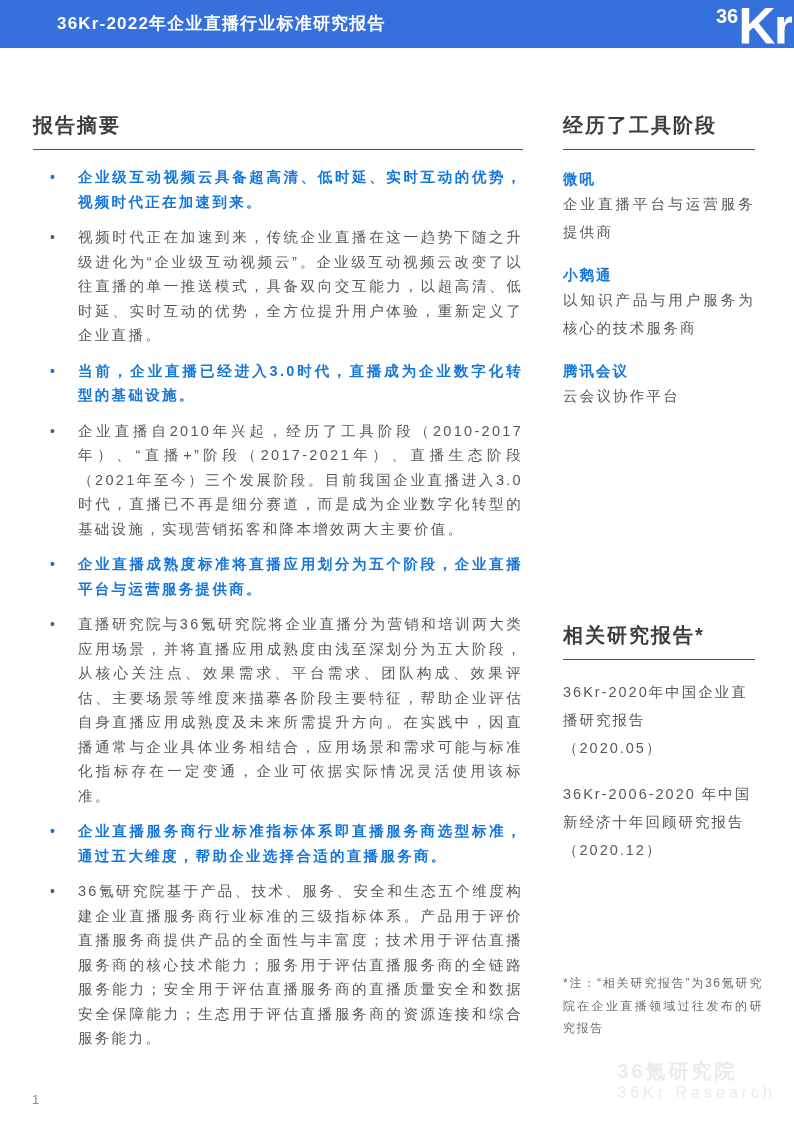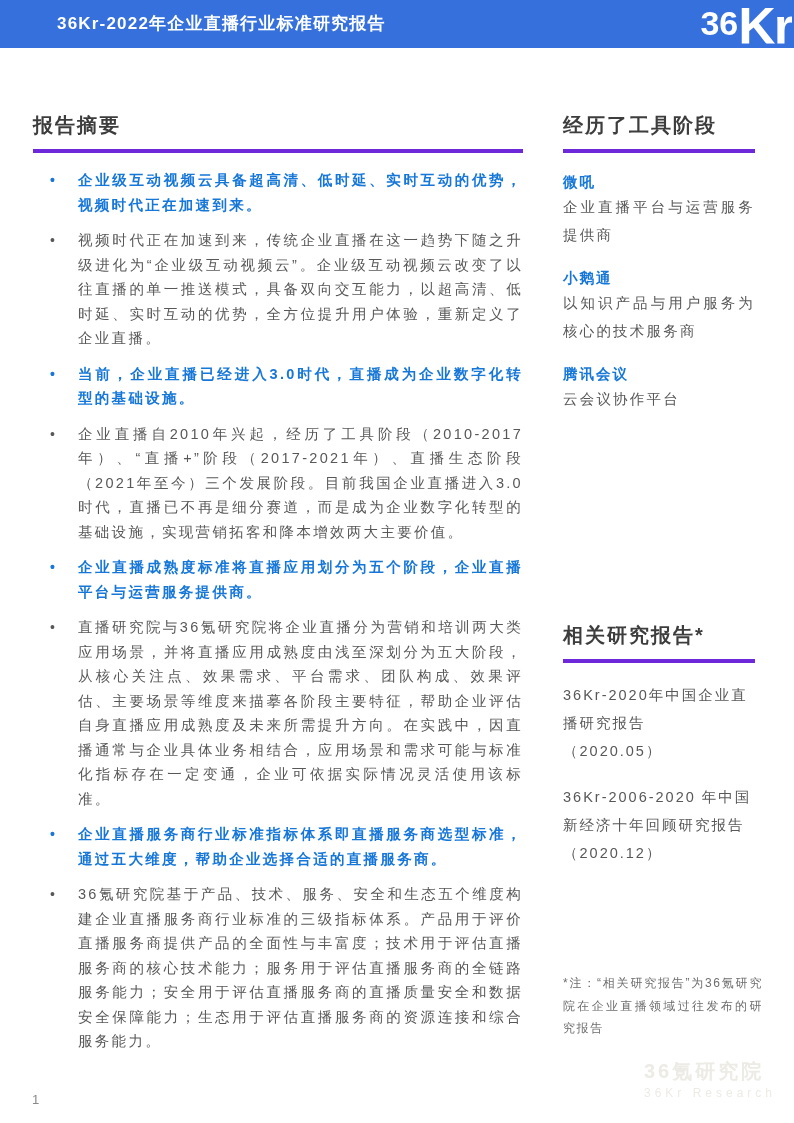--- a/index.html
+++ b/index.html
@@ -32,21 +32,21 @@
     white-space: nowrap;
   }
   .logo {
     position: absolute;
     top: 2px; right: 2px;
     display: flex;
     align-items: flex-start;
     z-index: 3;
   }
   .logo-36 {
-    font-size: 34px;
+    font-size: 20px;
     font-weight: bold;
     color: #ffffff;
     line-height: 1;
     margin-top: 4px;
     letter-spacing: 0;
   }
   .logo-kr {
     font-size: 52px;
     font-weight: bold;
     line-height: 0.95;
@@ -62,21 +62,21 @@
     }
   }
 
   
   .sec-heading {
     font-size: 20px;
     font-weight: bold;
     color: #3d3d3d;
     letter-spacing: 2px;
     padding-bottom: 10px;
-    border-bottom: 4px solid #6d28d9;
+    border-bottom: 1px solid #6d28d9;
   }
 
   
   .summary {
     position: absolute;
     left: 33px; top: 112px;
     width: 490px;
   }
   .summary ul {
     list-style: none;
@@ -164,21 +164,21 @@
     color: #edebe5;
     user-select: none;
   }
   .watermark-line1 {
     font-size: 20px;
     font-weight: bold;
     letter-spacing: 3px;
     line-height: 28px;
   }
   .watermark-line2 {
-    font-size: 12px;
+    font-size: 16px;
     letter-spacing: 4px;
     line-height: 16px;
     text-align: center;
   }
 </style>
 </head>
 <body>
 
 <div class="page">
 

